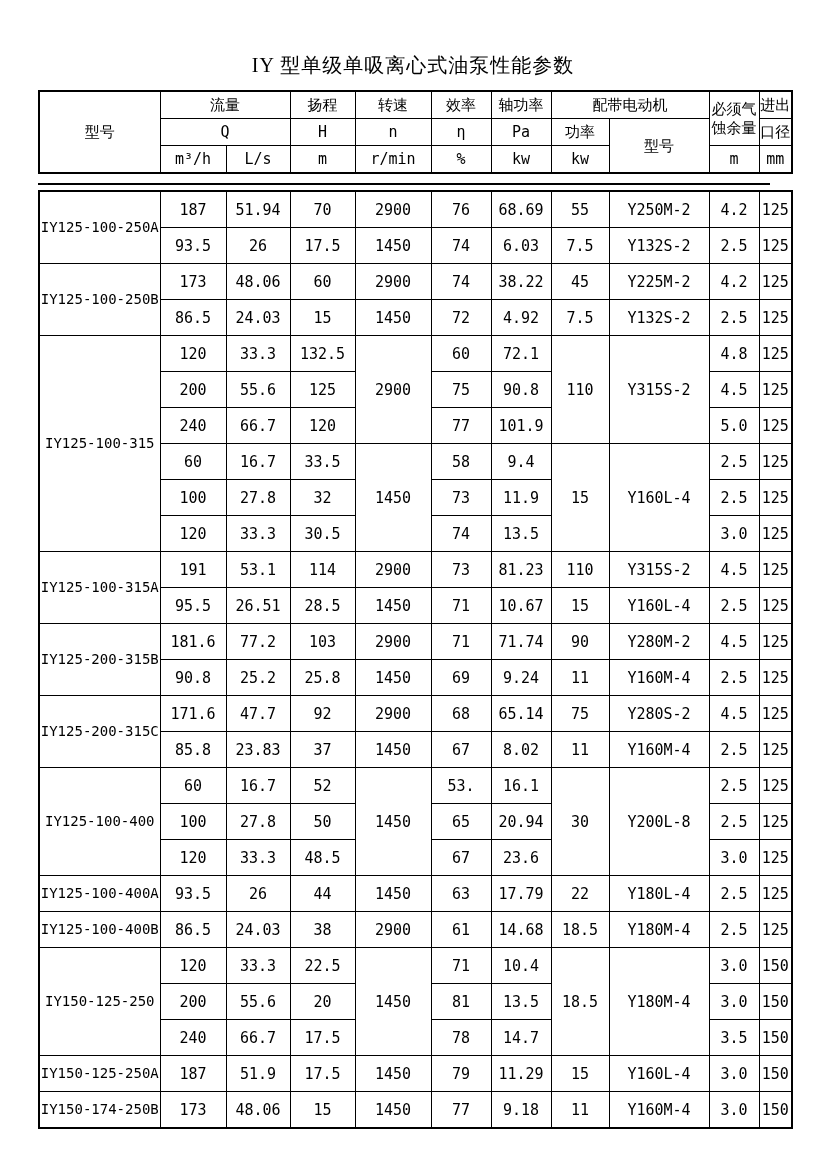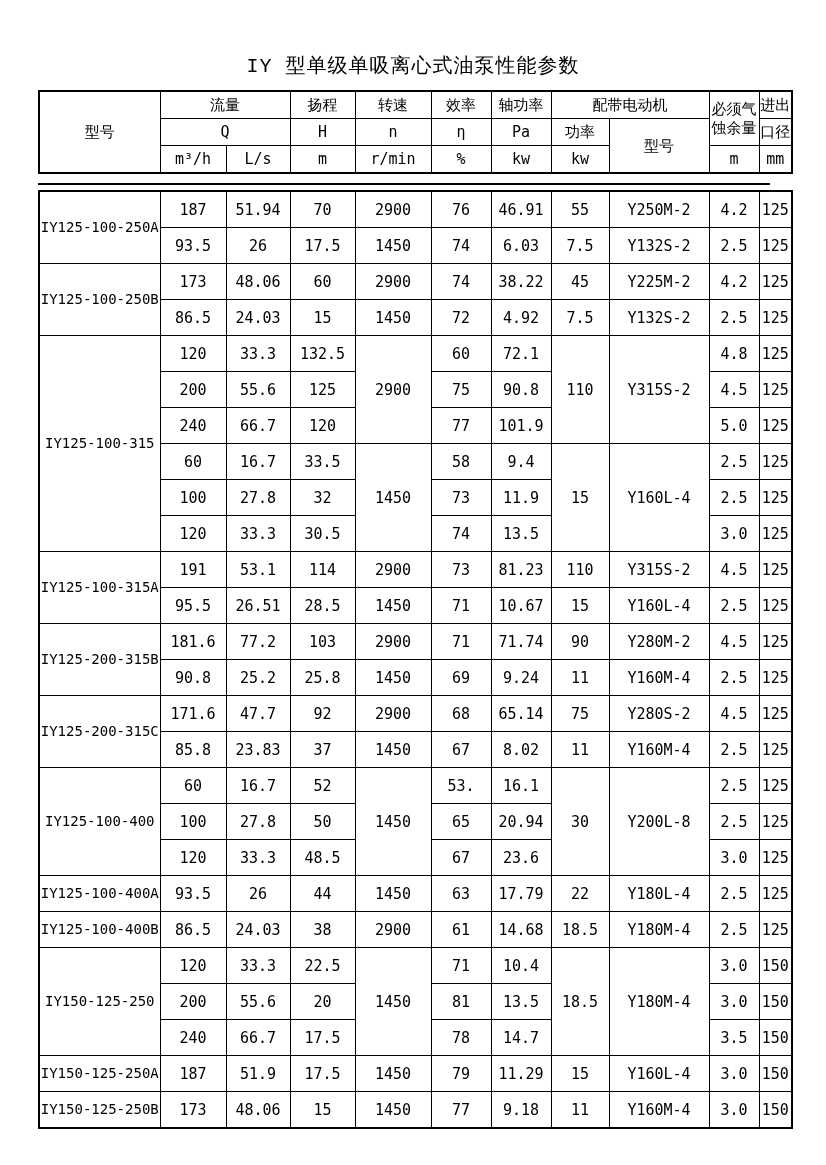--- a/index.html
+++ b/index.html
@@ -17,21 +17,21 @@
   .title {
     position: absolute;
     top: 52px;
     left: 0;
     width: 100%;
     text-align: center;
     font-size: 20px;
     font-weight: 400;
     letter-spacing: 1px;
     margin: 0;
-    font-family: Liberation Mono, monospace;
+    font-family: Liberation Serif, serif;
   }
   table.tbl {
     position: absolute;
     left: 38px;
     border-collapse: collapse;
     table-layout: fixed;
     width: 753px;
     background: #fff;
     border: 2px solid #000;
   }
@@ -139,21 +139,21 @@
       <col style="width:33px">
   </colgroup>
   <tbody>
       <tr>
         <td rowspan="2" class="model-cell">IY125-100-250A</td>
         <td>187</td>
         <td>51.94</td>
         <td>70</td>
         <td>2900</td>
         <td>76</td>
-        <td>46.91</td>
+        <td>68.69</td>
         <td>55</td>
         <td>Y250M-2</td>
         <td>4.2</td>
         <td>125</td>
       </tr>
       <tr>
         <td>93.5</td>
         <td>26</td>
         <td>17.5</td>
         <td>1450</td>
@@ -420,21 +420,21 @@
         <td>17.5</td>
         <td>1450</td>
         <td>79</td>
         <td>11.29</td>
         <td>15</td>
         <td>Y160L-4</td>
         <td>3.0</td>
         <td>150</td>
       </tr>
       <tr>
-        <td class="model-cell">IY150-125-250B</td>
+        <td class="model-cell">IY150-174-250B</td>
         <td>173</td>
         <td>48.06</td>
         <td>15</td>
         <td>1450</td>
         <td>77</td>
         <td>9.18</td>
         <td>11</td>
         <td>Y160M-4</td>
         <td>3.0</td>
         <td>150</td>

